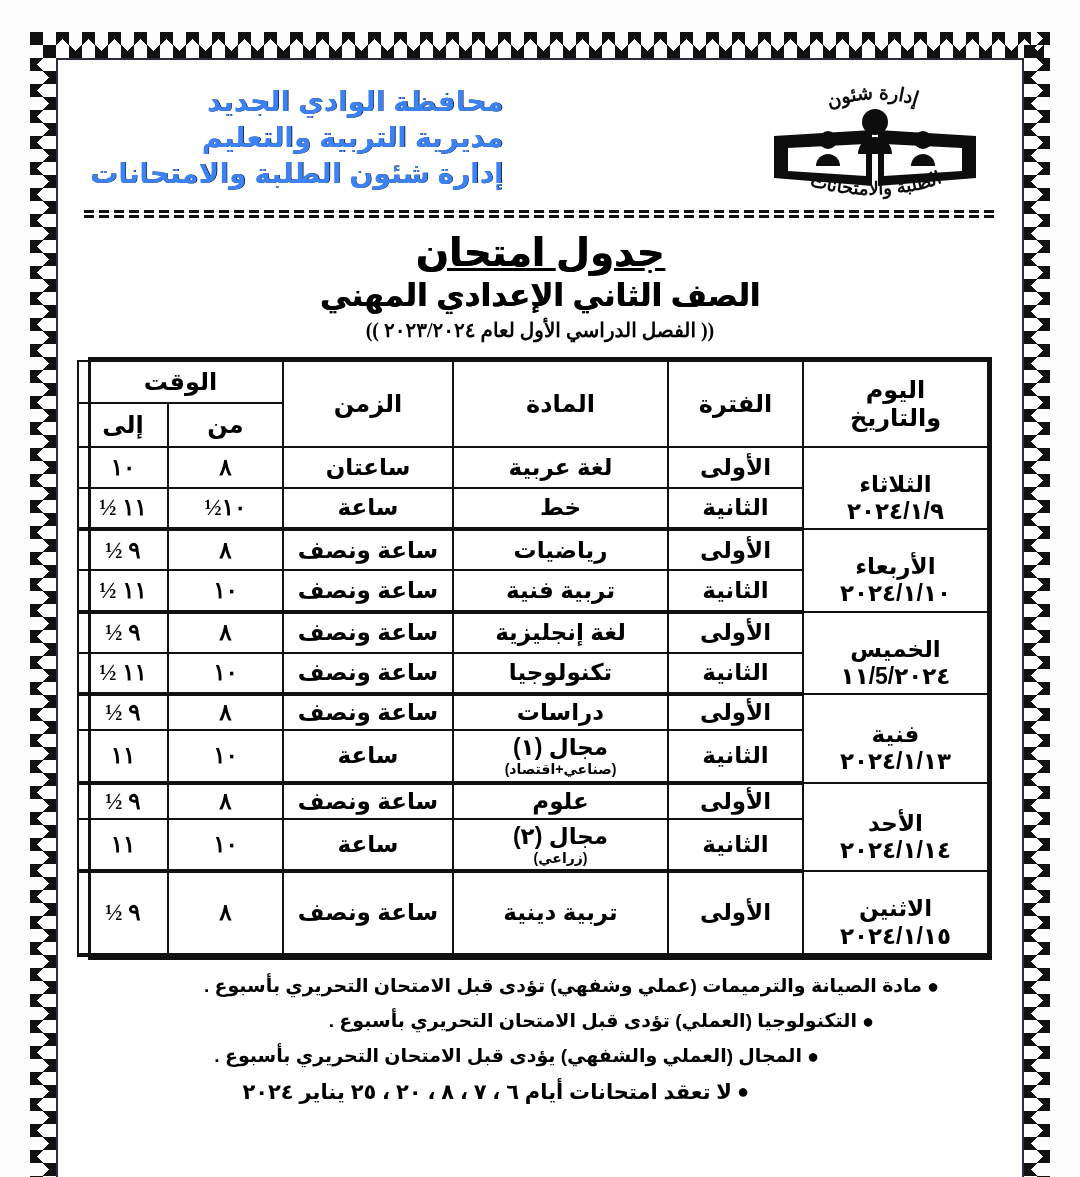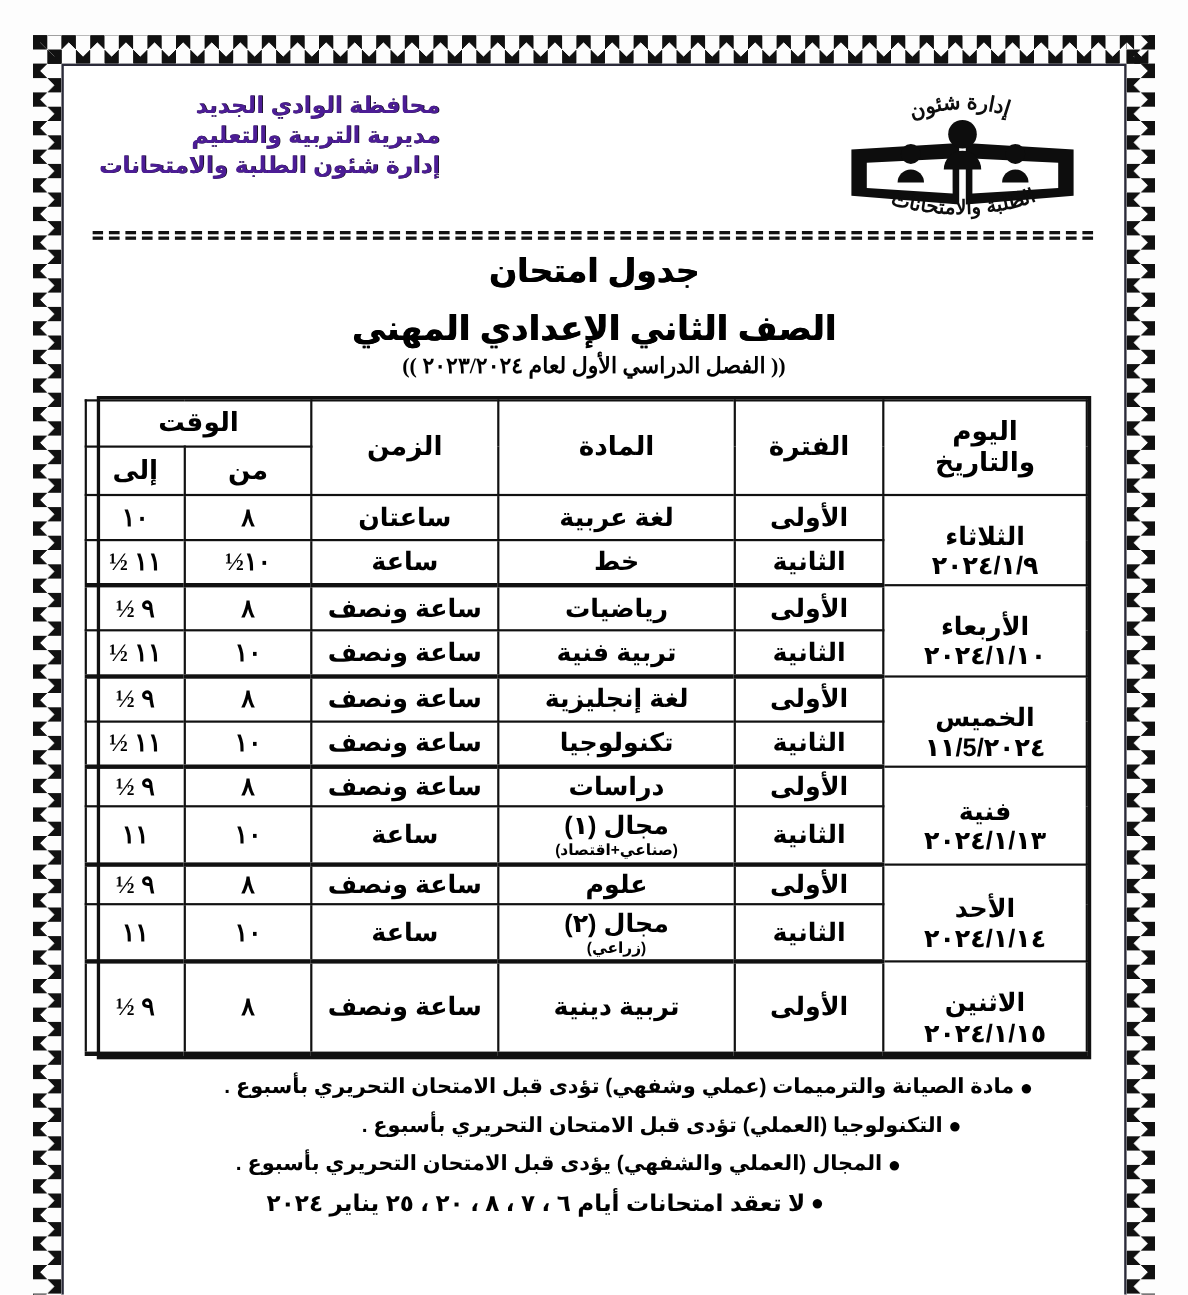--- a/index.html
+++ b/index.html
@@ -76,23 +76,23 @@
     display: flex;
     align-items: flex-start;
     justify-content: space-between;
     padding: 8px 10px 0 10px;
     min-height: 120px;
   }
   .org-lines {
     text-align: right;
     line-height: 1.28;
     font-weight: bold;
-    font-size: 21px;
+    font-size: 28px;
     letter-spacing: -0.3px;
-    color: #4c1d95;
+    color: #3b82f6;
     padding-top: 6px;
     text-shadow: 0.6px 0 0 #0b0b0b;
   }
   .org-lines div { white-space: nowrap; }
 
   
   .logo-wrap {
     position: relative;
     width: 230px;
     height: 125px;
@@ -111,29 +111,30 @@
     background-repeat: repeat-x;
   }
 
   
   .titles {
     text-align: center;
     margin-top: 10px;
     line-height: 1.22;
   }
   .t1 {
-    font-size: 30px;
+    font-size: 39px;
     font-weight: bold;
     letter-spacing: 0.5px;
     text-shadow: 0.7px 0 0 #000;
+    text-decoration: underline;
   }
   .t2 {
     font-size: 31px;
     font-weight: bold;
-    margin-top: 14px;
+    margin-top: 0;
     text-shadow: 0.7px 0 0 #000;
   }
   .t3 {
     font-size: 20px;
     font-weight: bold;
     margin-top: 4px;
     font-family: "Liberation Serif", "DejaVu Serif", serif;
   }
 
   

